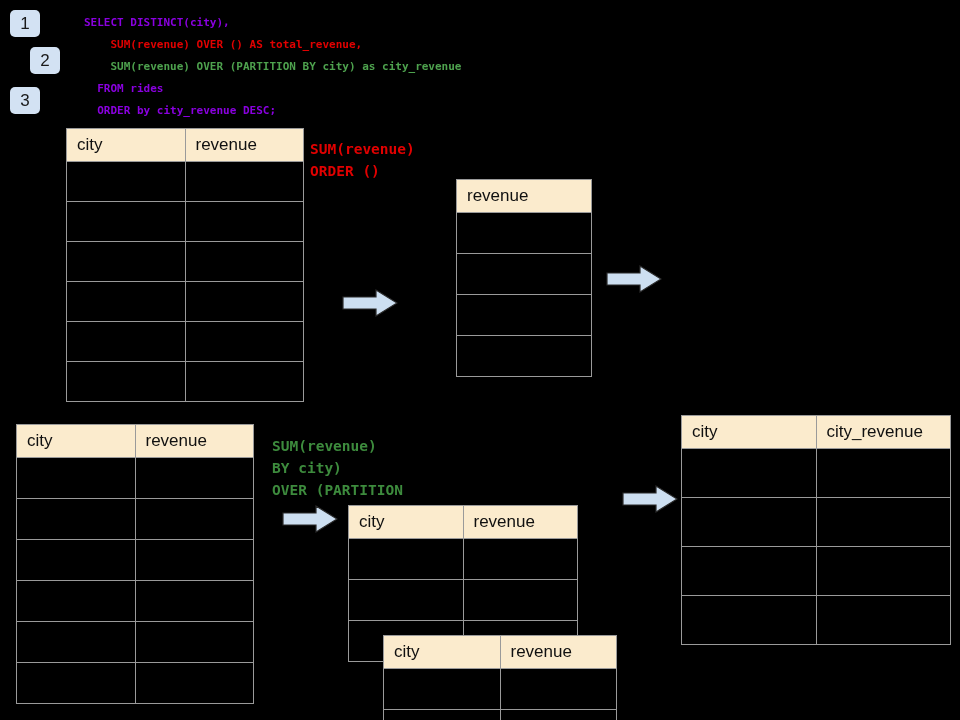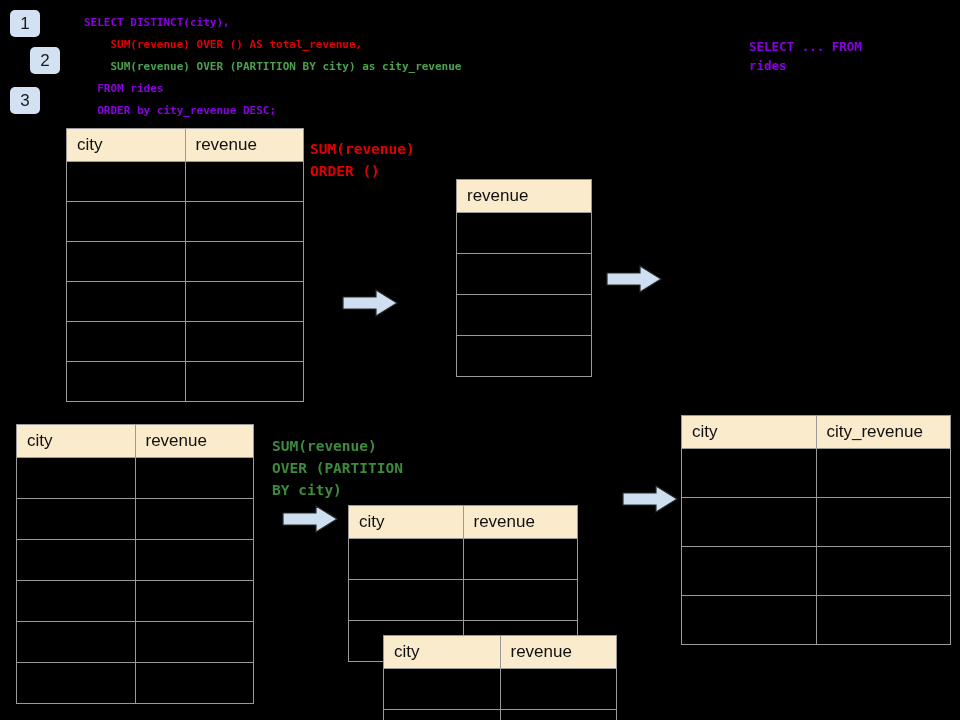--- a/index.html
+++ b/index.html
@@ -97,23 +97,22 @@
   .arrow svg { display: block; width: 56px; height: 30px; }
 </style>
 </head>
 <body>
 
 <div id="canvas">
     <div class="badge" style="left: 10px; top: 10px; background: rgb(211, 226, 243); color: rgb(26, 26, 26);">1</div>
     <div class="badge" style="left: 30px; top: 47px; background: rgb(211, 226, 243); color: rgb(26, 26, 26);">2</div>
     <div class="badge" style="left: 10px; top: 87px; background: rgb(211, 226, 243); color: rgb(26, 26, 26);">3</div>
     <div class="sqlblock" style="left: 84px; top: 12px;"><div class="sql-line" style="color: rgb(138, 0, 224);">SELECT DISTINCT(city),</div><div class="sql-line" style="color: rgb(225, 0, 0);">    SUM(revenue) OVER () AS total_revenue,</div><div class="sql-line" style="color: rgb(78, 162, 78);">    SUM(revenue) OVER (PARTITION BY city) as city_revenue</div><div class="sql-line" style="color: rgb(138, 0, 224);">  FROM rides</div><div class="sql-line" style="color: rgb(138, 0, 224);">  ORDER by city_revenue DESC;</div></div>
-    <div class="anno small" style="left: 749px; top: 37px; color: rgb(138, 0, 224);"><div>SELECT ... FROM</div><div>rides</div></div>
     <div class="anno" style="left: 310px; top: 138px; color: rgb(225, 0, 0);"><div>SUM(revenue)</div><div>ORDER ()</div></div>
-    <div class="anno" style="left: 272px; top: 435px; color: rgb(61, 139, 61);"><div>SUM(revenue)</div><div>OVER (PARTITION</div><div>BY city)</div></div>
+    <div class="anno" style="left: 272px; top: 435px; color: rgb(61, 139, 61);"><div>SUM(revenue)</div><div>BY city)</div><div>OVER (PARTITION</div></div>
     <table class="tbl" style="left: 66px; top: 128px; width: 238px; z-index: 2;">
       <colgroup>
         <col style="width: 118px;">
         <col style="width: 118px;">
       </colgroup>
       <thead>
         <tr>
           <th>city</th>
           <th>revenue</th>
         </tr>

